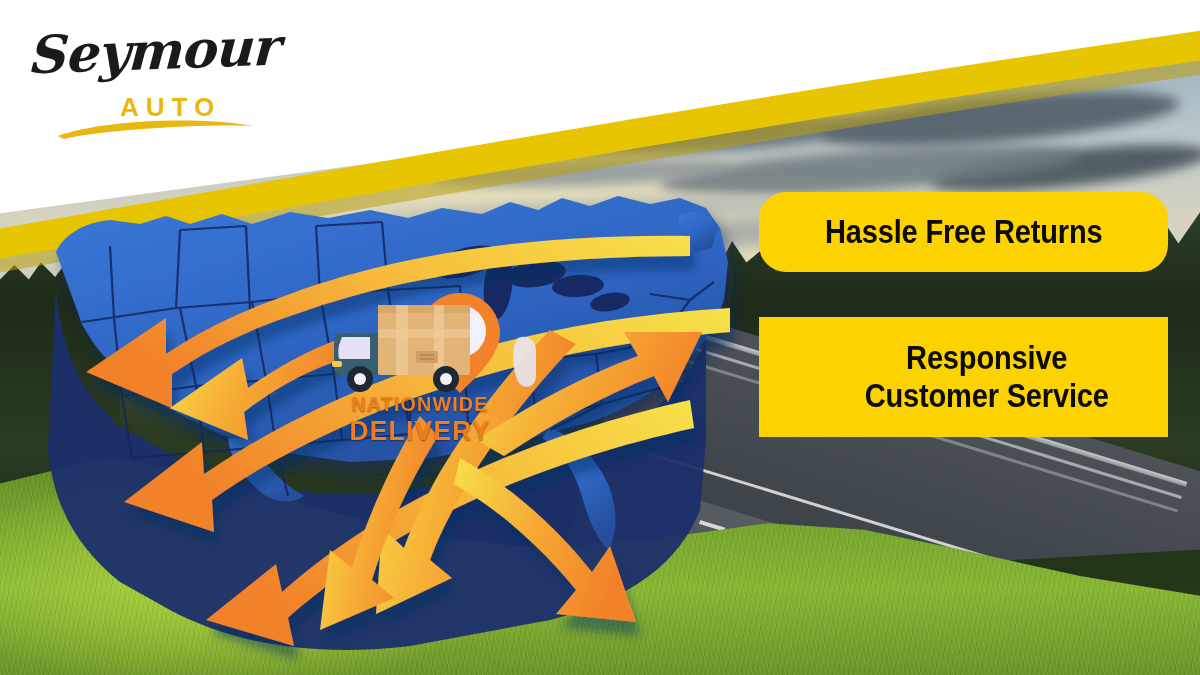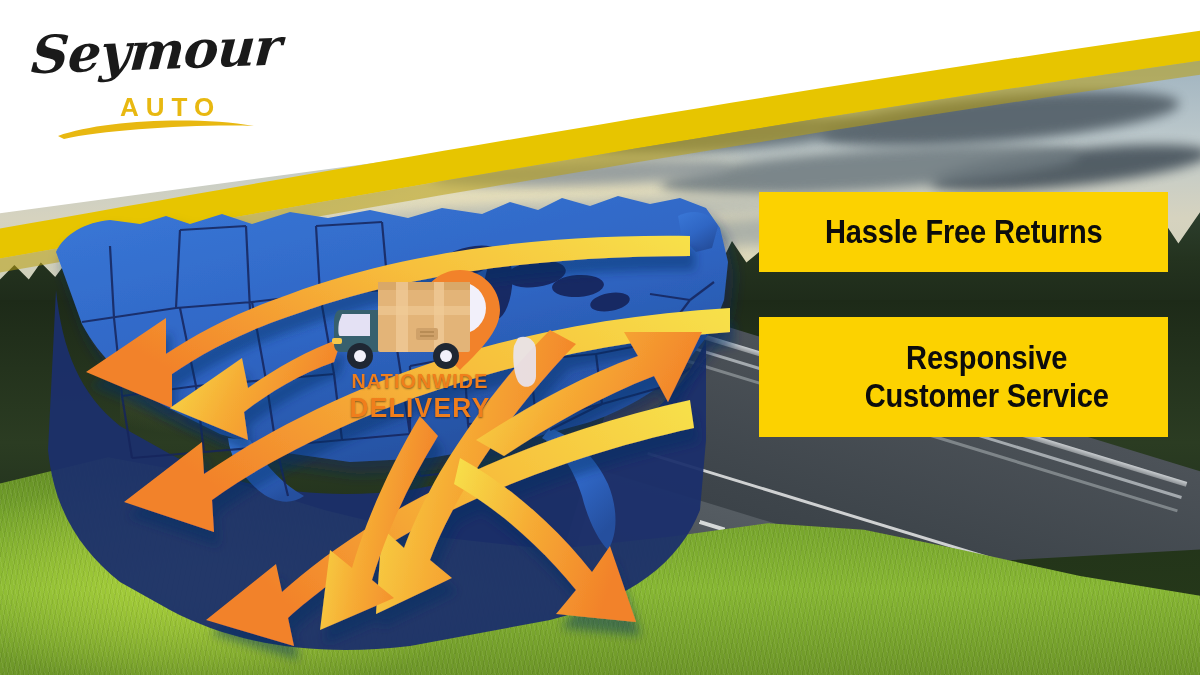--- a/index.html
+++ b/index.html
@@ -154,21 +154,21 @@
     font-size:26px; font-weight:700; letter-spacing:7px;
     color:#e8b811;
   }
   .logo-swoosh { position:absolute; left:28px; top:96px; width:200px; height:26px; }
 
   
   .mapwrap { position:absolute; left:-10px; top:190px; width:790px; height:470px; }
   .mapwrap svg { display:block; width:100%; height:100%; overflow:visible; }
 
   
-  .badge { position:absolute; left:330px; top:266px; width:180px; height:165px; }
+  .badge { position:absolute; left:330px; top:289px; width:180px; height:165px; }
   .badge svg { display:block; }
   .badge-text {
     position:absolute; left:0; top:104px; width:180px; text-align:center;
     line-height:1;
   }
   .nw {
     display:block;
     font-family:"Liberation Sans", sans-serif;
     font-weight:700; font-size:21px; letter-spacing:1.2px;
     color:#f07e1c;
@@ -194,21 +194,21 @@
   .fbox p {
     font-family:"Liberation Sans", sans-serif;
     font-weight:700; color:#0c0c0c;
     font-size:33px; line-height:1.16;
     letter-spacing:-0.2px;
     transform:scaleX(.88);
     transform-origin:center;
     white-space:pre-line;
   }
   .fbox-1 { height:126px; }
-  .fbox-2 { height:80px; margin-top:40px; }
+  .fbox-2 { height:80px; margin-top:40px;border-radius:27px; }
   .fbox-3 { height:120px; margin-top:45px;padding-left:47px; }
 </style>
 </head>
 <body>
 
 <div id="banner">
 
   <div class="photo">
     <div class="sky"></div>
     <div class="cloud c9"></div>

